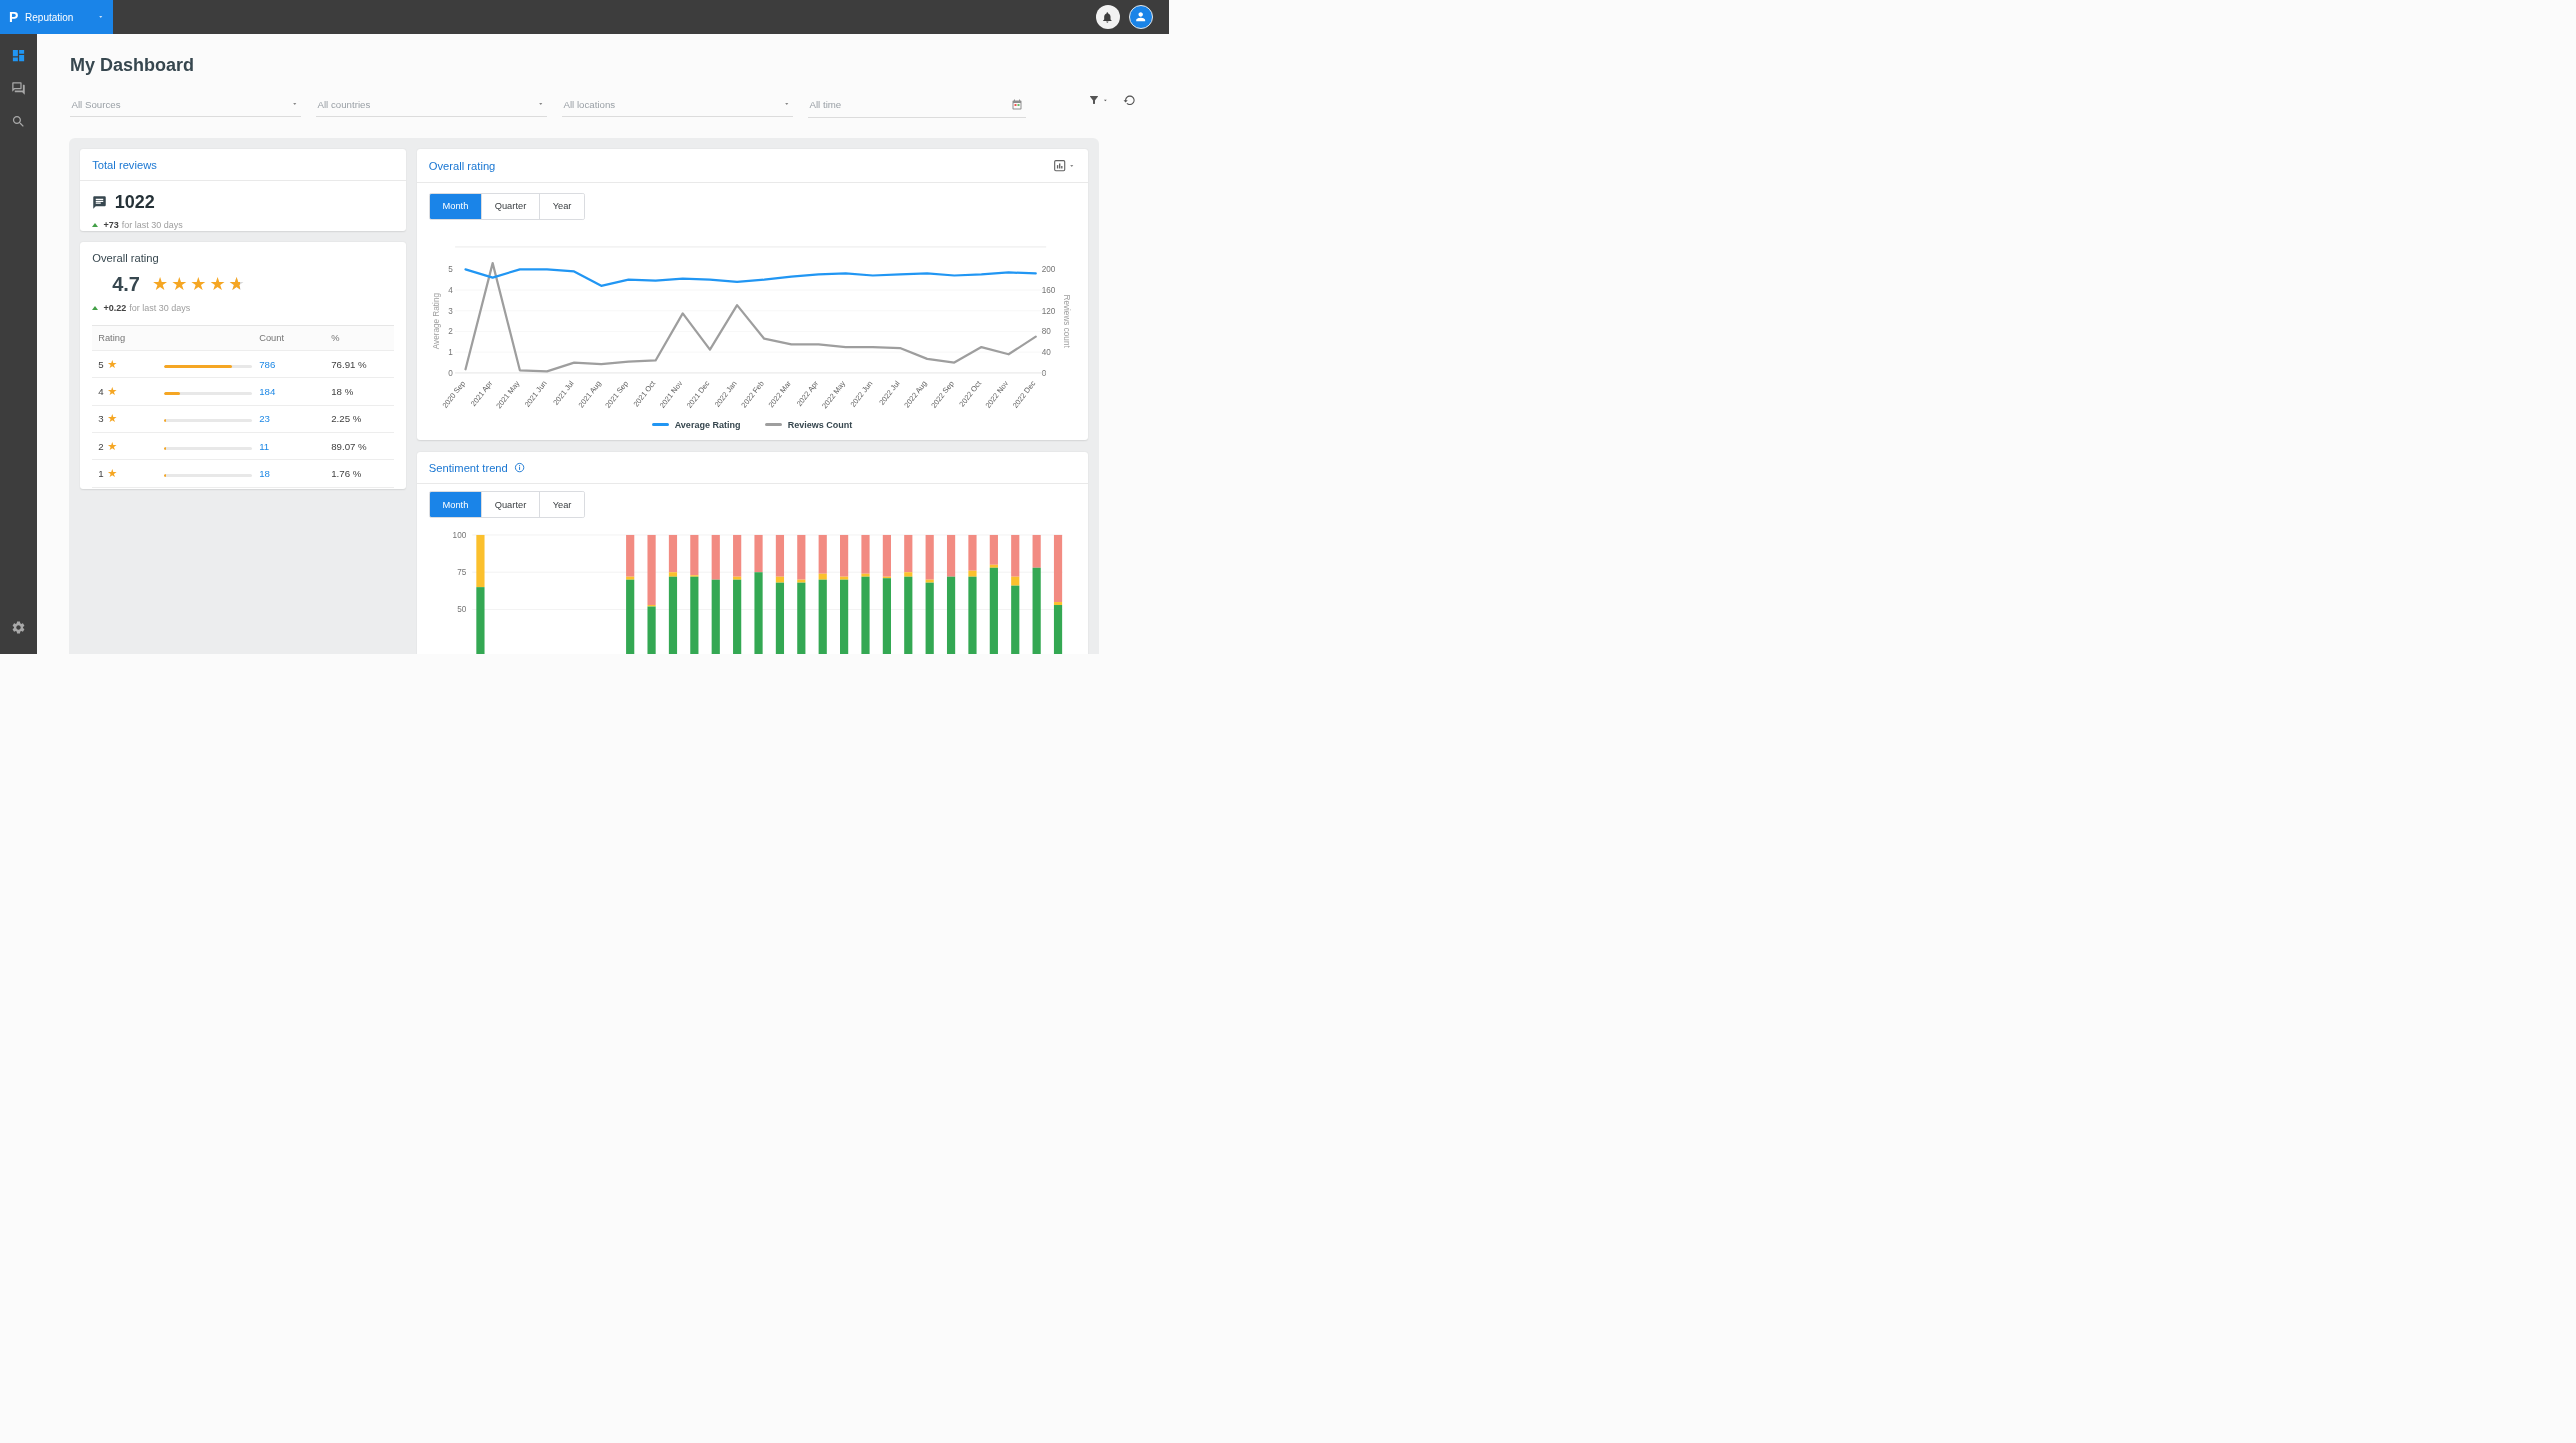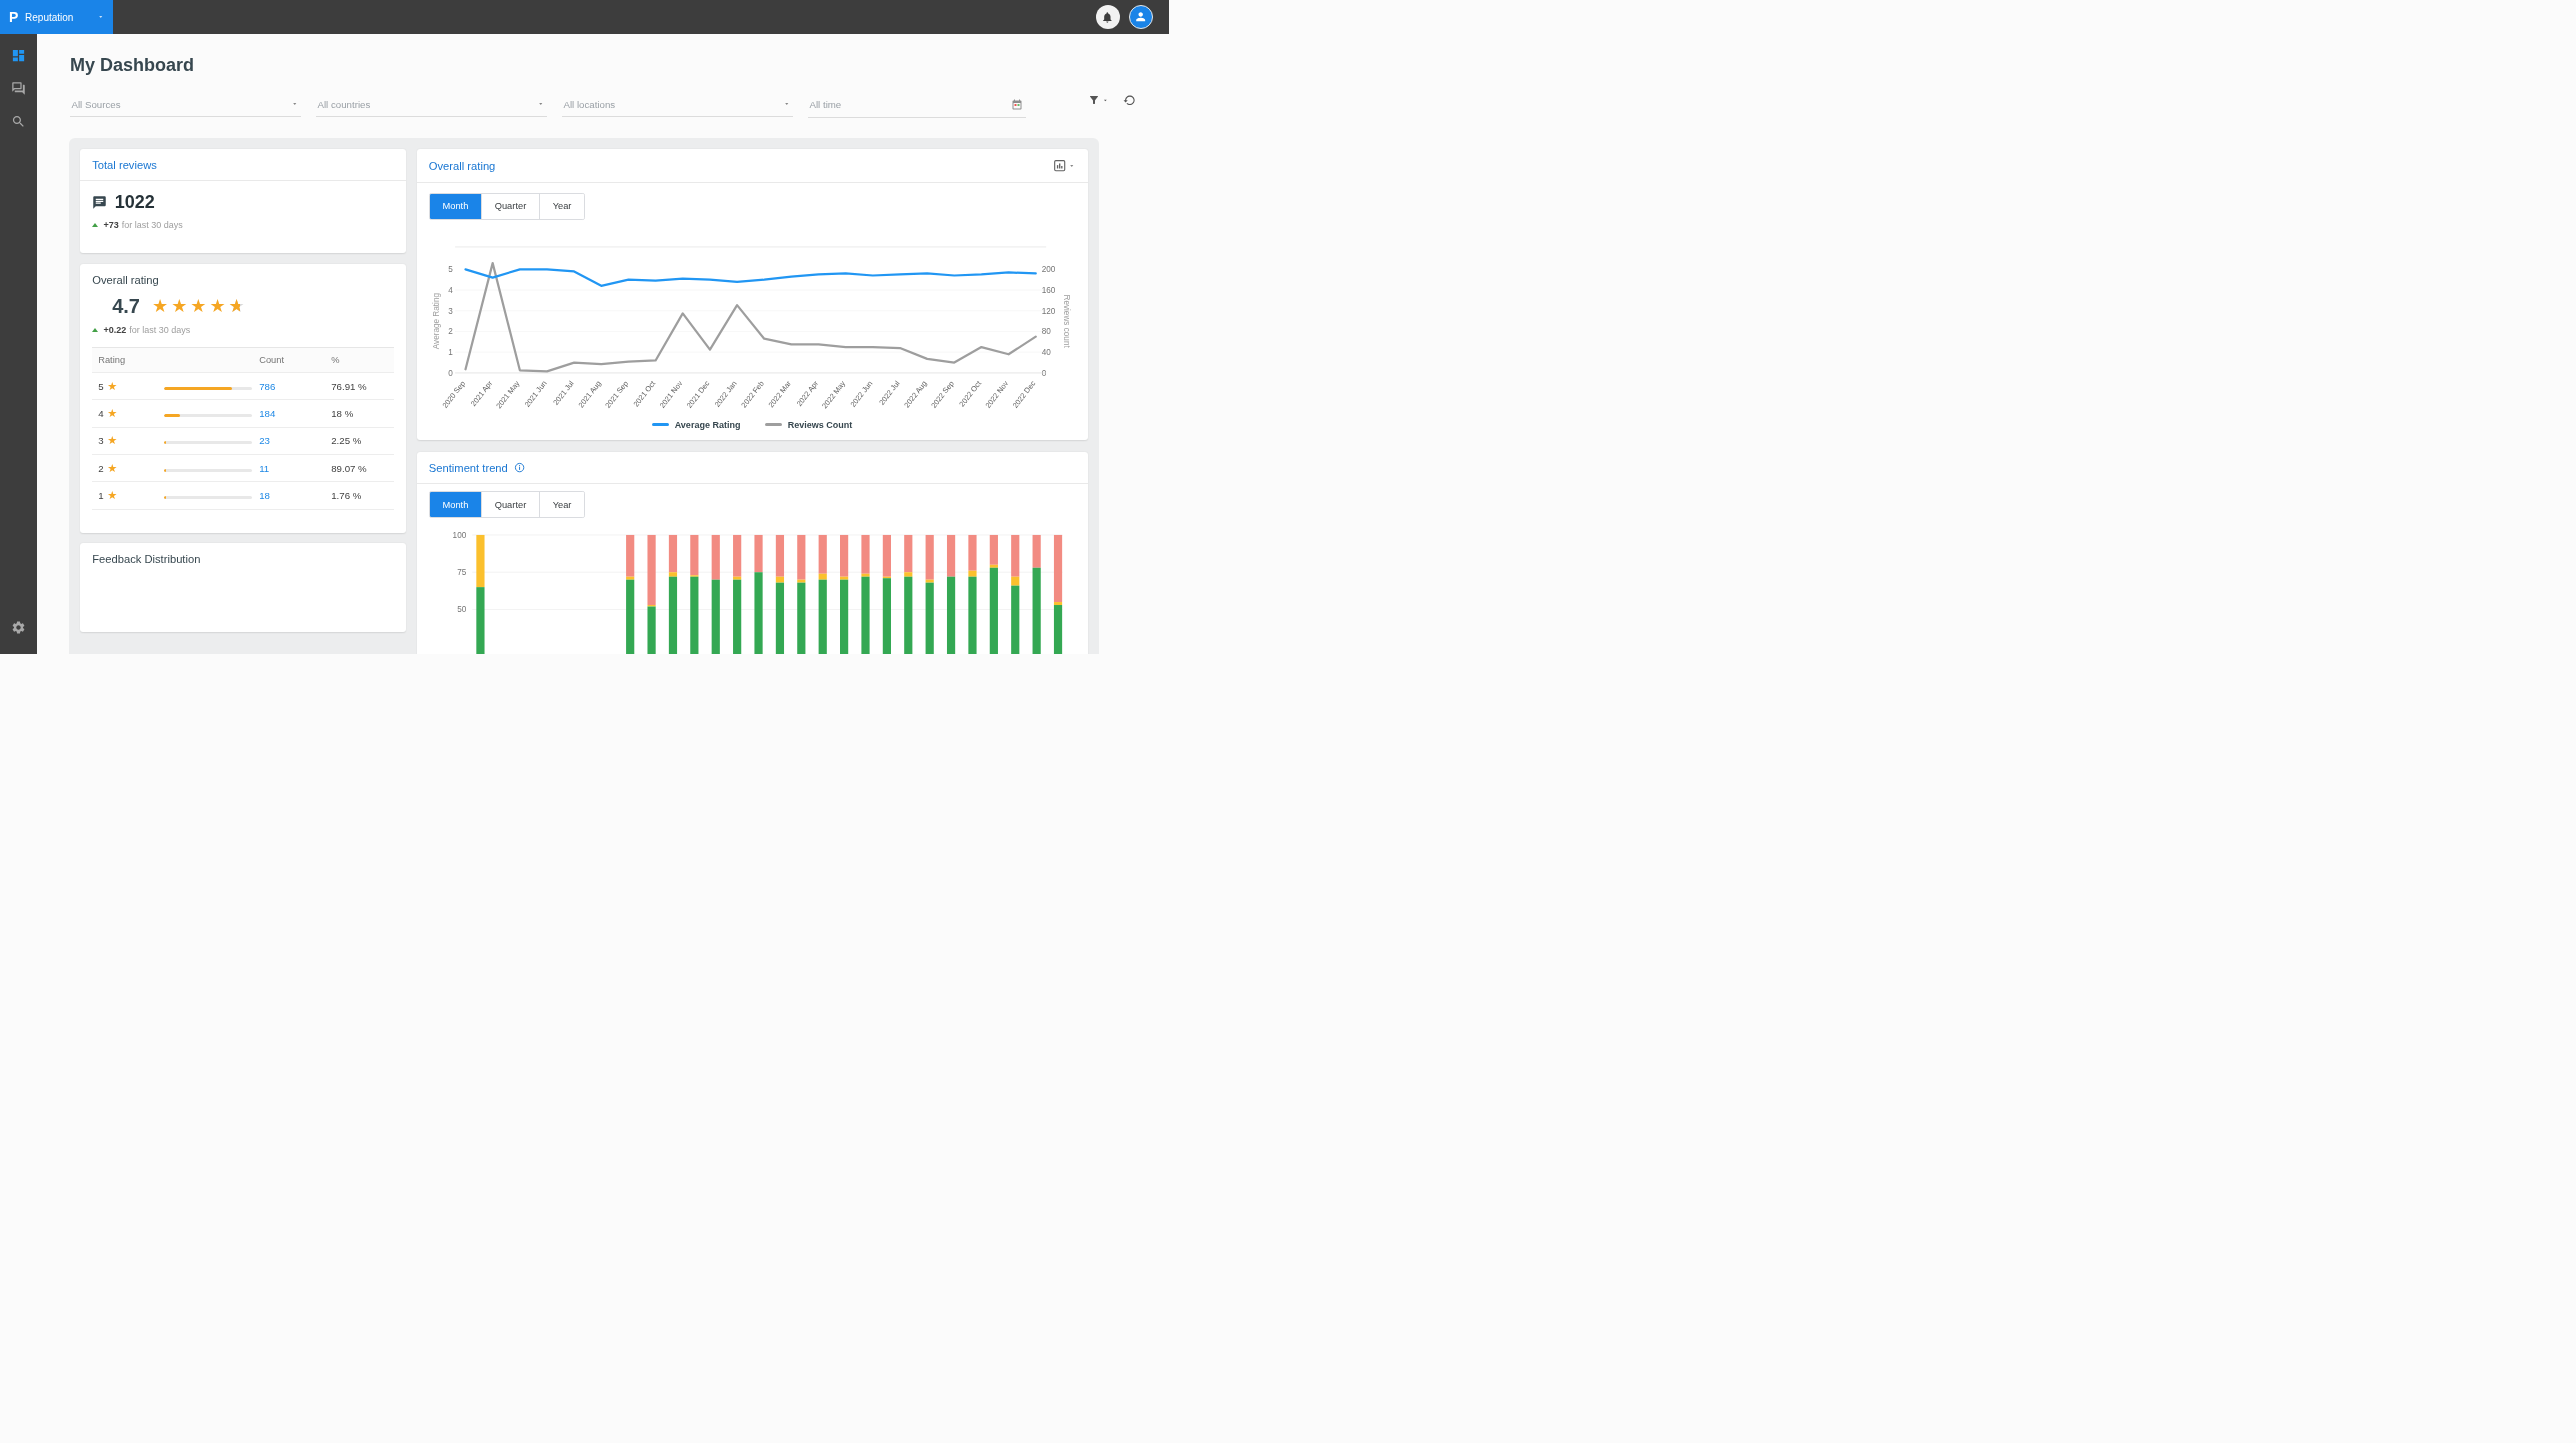--- a/index.html
+++ b/index.html
@@ -41,21 +41,21 @@
   .col-left { width:326px; display:flex; flex-direction:column; gap:10.4px; }
   .col-right { flex:1; display:flex; flex-direction:column; gap:11.2px; }
   .card { background:#fff; border-radius:3px; box-shadow:0 0.7px 1.5px rgba(0,0,0,.10); }
 
   .card-head { display:flex; align-items:center; gap:6px; padding:10.4px 12px 9px 12px; border-bottom:0.7px solid #e9e9e9; }
   .card-head.no-border { border-bottom:none; padding-bottom:4.5px; }
   .card-title { font-size:11.2px; color:#1976d2; }
   .card-title.dark { color:#37474f; }
   .head-right { margin-left:auto; display:flex; align-items:center; gap:1.5px; cursor:pointer; }
 
-  .card-body { padding:9px 12px 23px 12px; }
+  .card-body { padding:9px 12px 1px 12px; }
   .metric-row { display:flex; align-items:center; gap:7.5px; margin-top:1.5px; }
   .metric-value { font-size:18px; font-weight:700; color:#263238; }
   .delta-row { display:flex; align-items:center; margin-top:7.5px; font-size:9px; }
   .tri-up { width:0; height:0; border-left:3px solid transparent; border-right:3px solid transparent; border-bottom:4.5px solid #43a047; display:inline-block; margin-right:5.2px; }
   .delta-val { font-weight:700; color:#424242; margin-right:3px; }
   .delta-suffix { color:#9e9e9e; }
 
   
   .score-row { display:flex; align-items:center; gap:12px; margin-top:4.5px; }
   .score-val { font-size:20px; font-weight:700; color:#37474f;margin-left:20px; }
@@ -287,25 +287,20 @@
                     </div>
                     <div><span class="track"><span class="fill" style="width:1.76%"></span></span></div>
                     <a class="cell-count">18</a>
                     <div class="cell-pct">1.76 %</div>
                   </div>
                 </div>
             </div>
           </div>
         </div>
 
-        <div class="card stub-card">
-          <div class="card-head no-border">
-            <span class="card-title dark">Feedback Distribution</span>
-          </div>
-        </div>
       </div>
 
       <div class="col-right">
 
         <div class="card">
           <div class="card-head">
             <span class="card-title">Overall rating</span>
             <span class="head-right">
               <svg width="13.4" height="13.4" viewBox="0 0 24 24">
                 <rect x="3" y="3" width="18" height="18" rx="2" fill="none" stroke="#616161" stroke-width="2"></rect>

